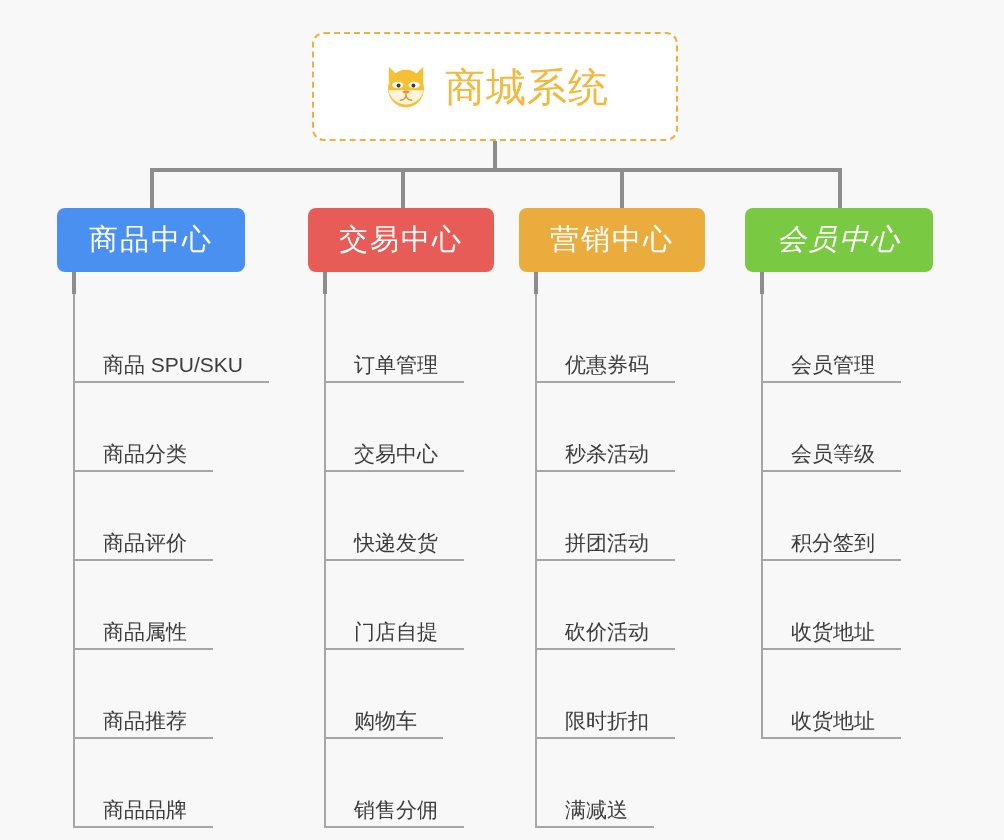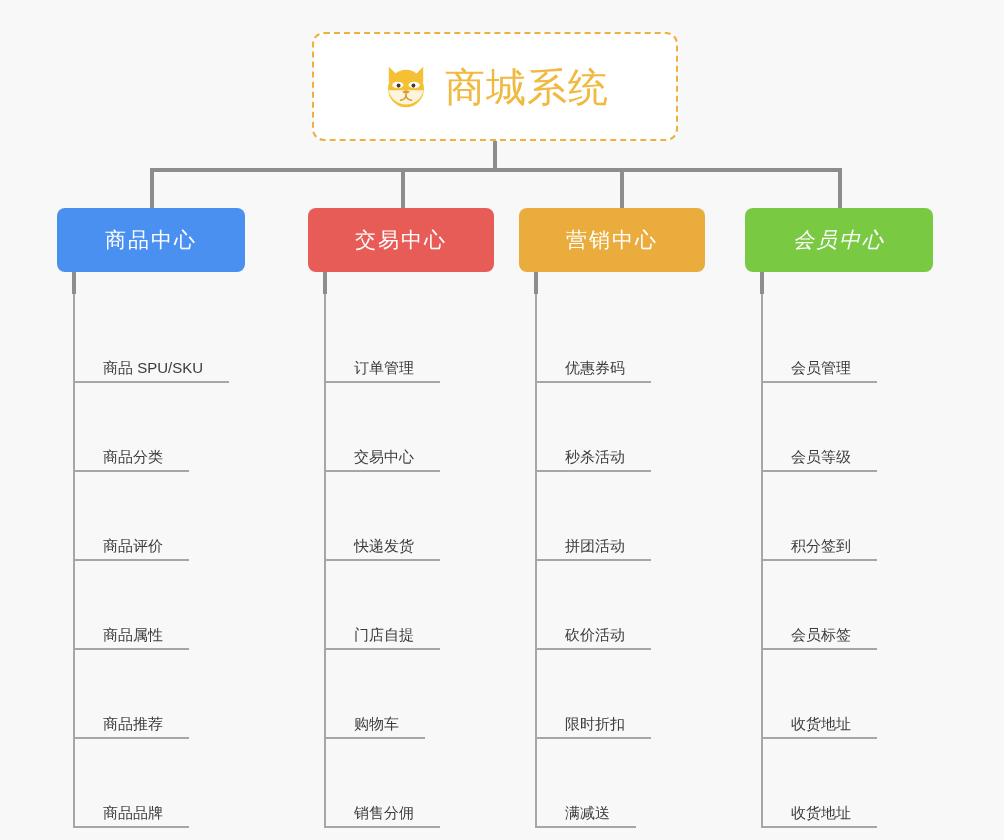--- a/index.html
+++ b/index.html
@@ -79,21 +79,21 @@
     top: 208px;
   }
   .cat-header {
     box-sizing: border-box;
     height: 64px;
     border-radius: 8px;
     display: flex;
     align-items: center;
     justify-content: center;
     color: #ffffff;
-    font-size: 21px;
+    font-size: 29px;
     letter-spacing: 2px;
     white-space: nowrap;
   }
 
   
   .rail-stem {
     position: absolute;
     left: 15px;
     top: 64px;
     width: 4px;
@@ -115,21 +115,21 @@
     box-sizing: border-box;
     display: flex;
     align-items: flex-end;
   }
   .leaf-underline {
     display: inline-block;
     border-bottom: 2px solid #a6a6a6;
     padding: 0 26px 4px 28px;
   }
   .leaf-label {
-    font-size: 15px;
+    font-size: 21px;
     line-height: 1.15;
     color: #3c3c3c;
     white-space: nowrap;
   }
 </style>
 </head>
 <body>
 
 <div id="stage">
 
@@ -245,23 +245,20 @@
           <div class="leaf-item">
             <div class="leaf-underline"><span class="leaf-label">会员管理</span></div>
           </div>
           <div class="leaf-item">
             <div class="leaf-underline"><span class="leaf-label">会员等级</span></div>
           </div>
           <div class="leaf-item">
             <div class="leaf-underline"><span class="leaf-label">积分签到</span></div>
           </div>
           <div class="leaf-item">
-            <div class="leaf-underline"><span class="leaf-label">会员标签</span></div>
-          </div>
-          <div class="leaf-item">
             <div class="leaf-underline"><span class="leaf-label">收货地址</span></div>
           </div>
           <div class="leaf-item">
             <div class="leaf-underline"><span class="leaf-label">收货地址</span></div>
           </div>
         </div>
       </div>
     </div>
 
 </div>

